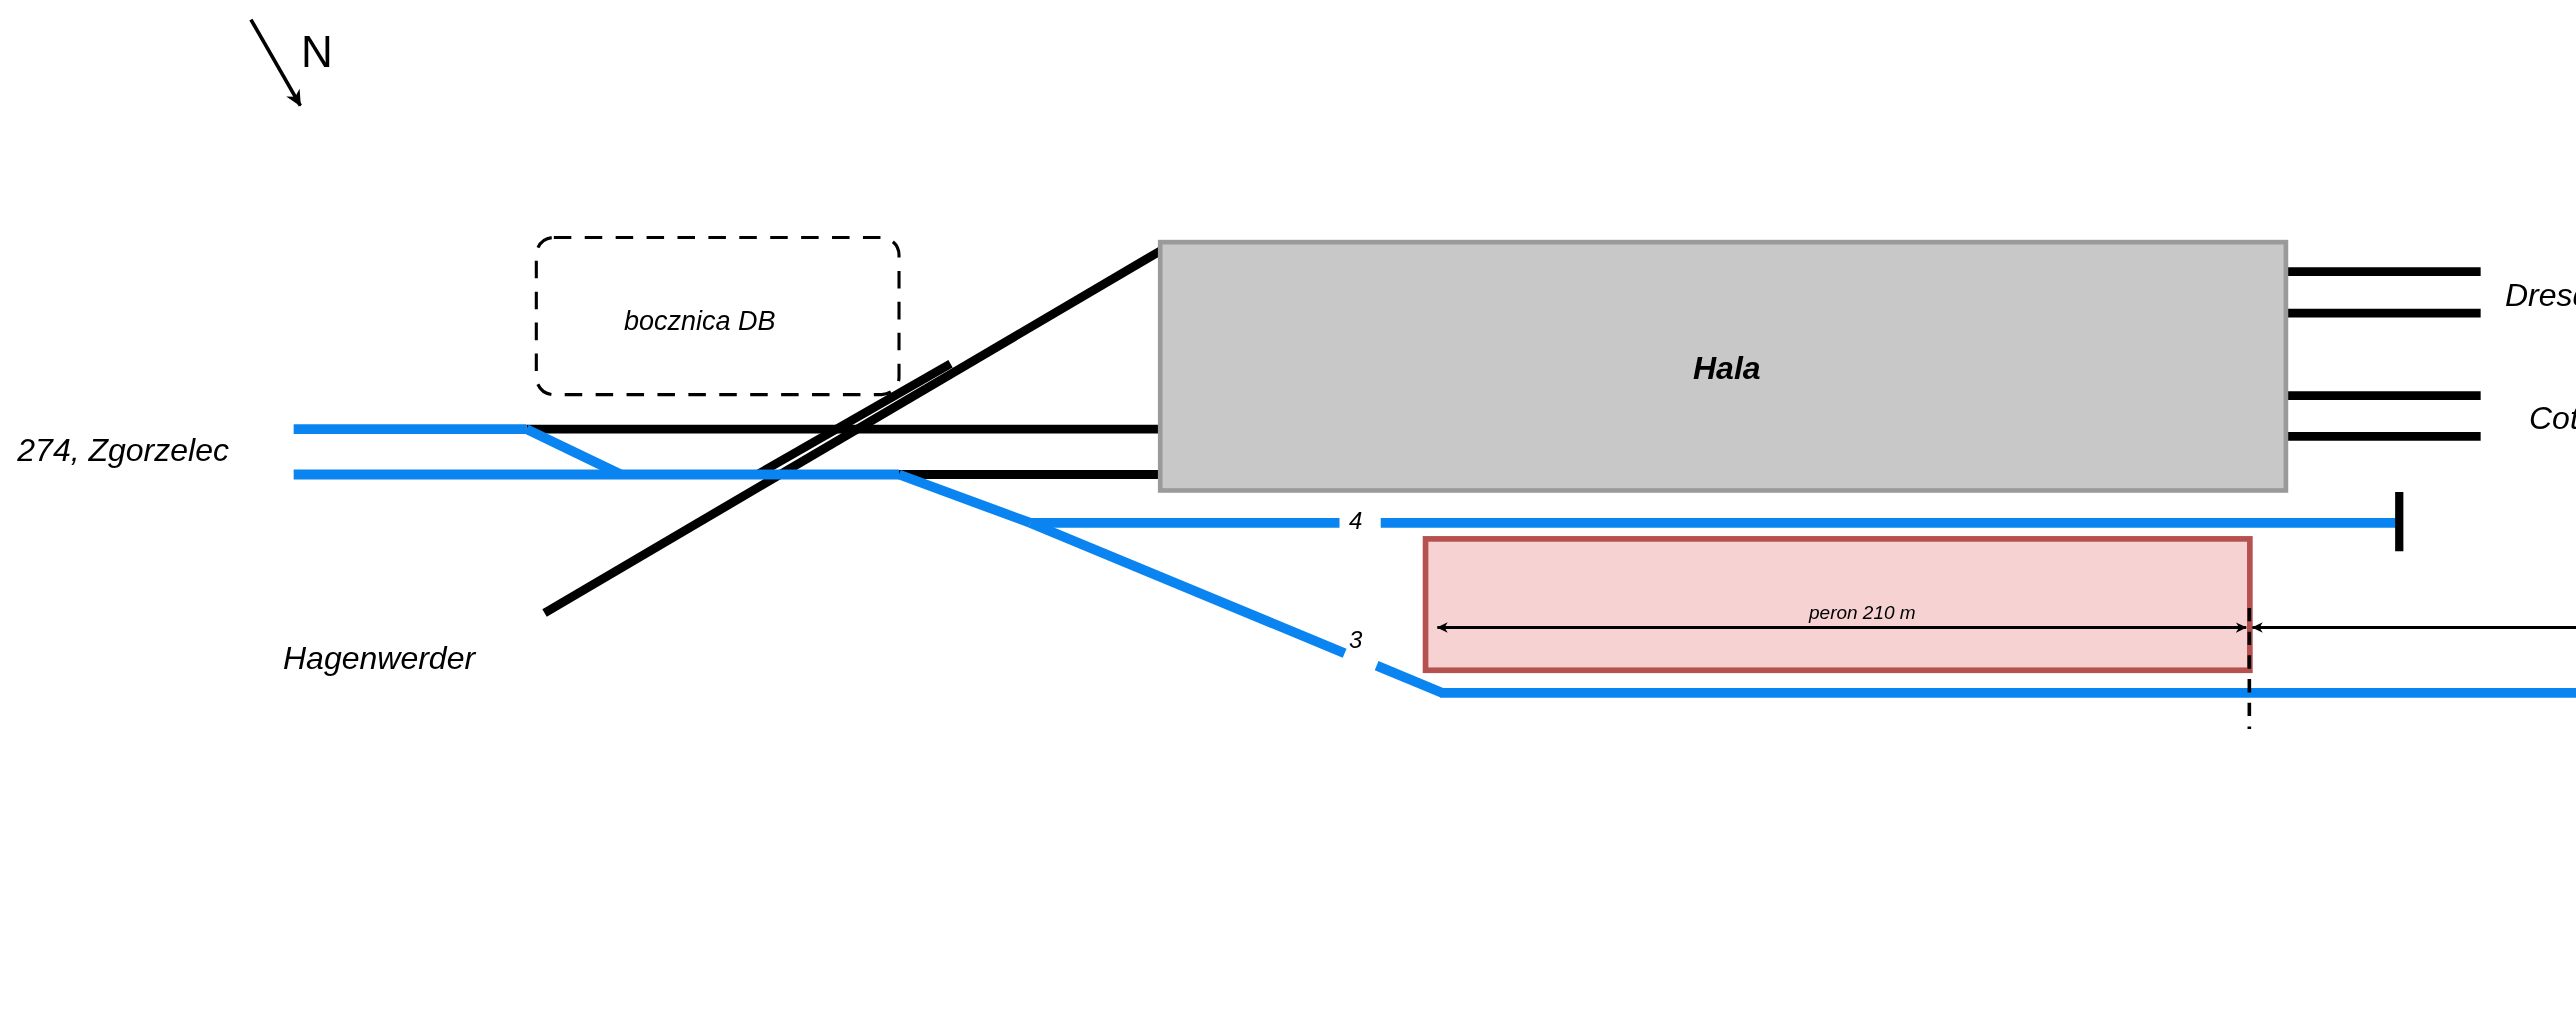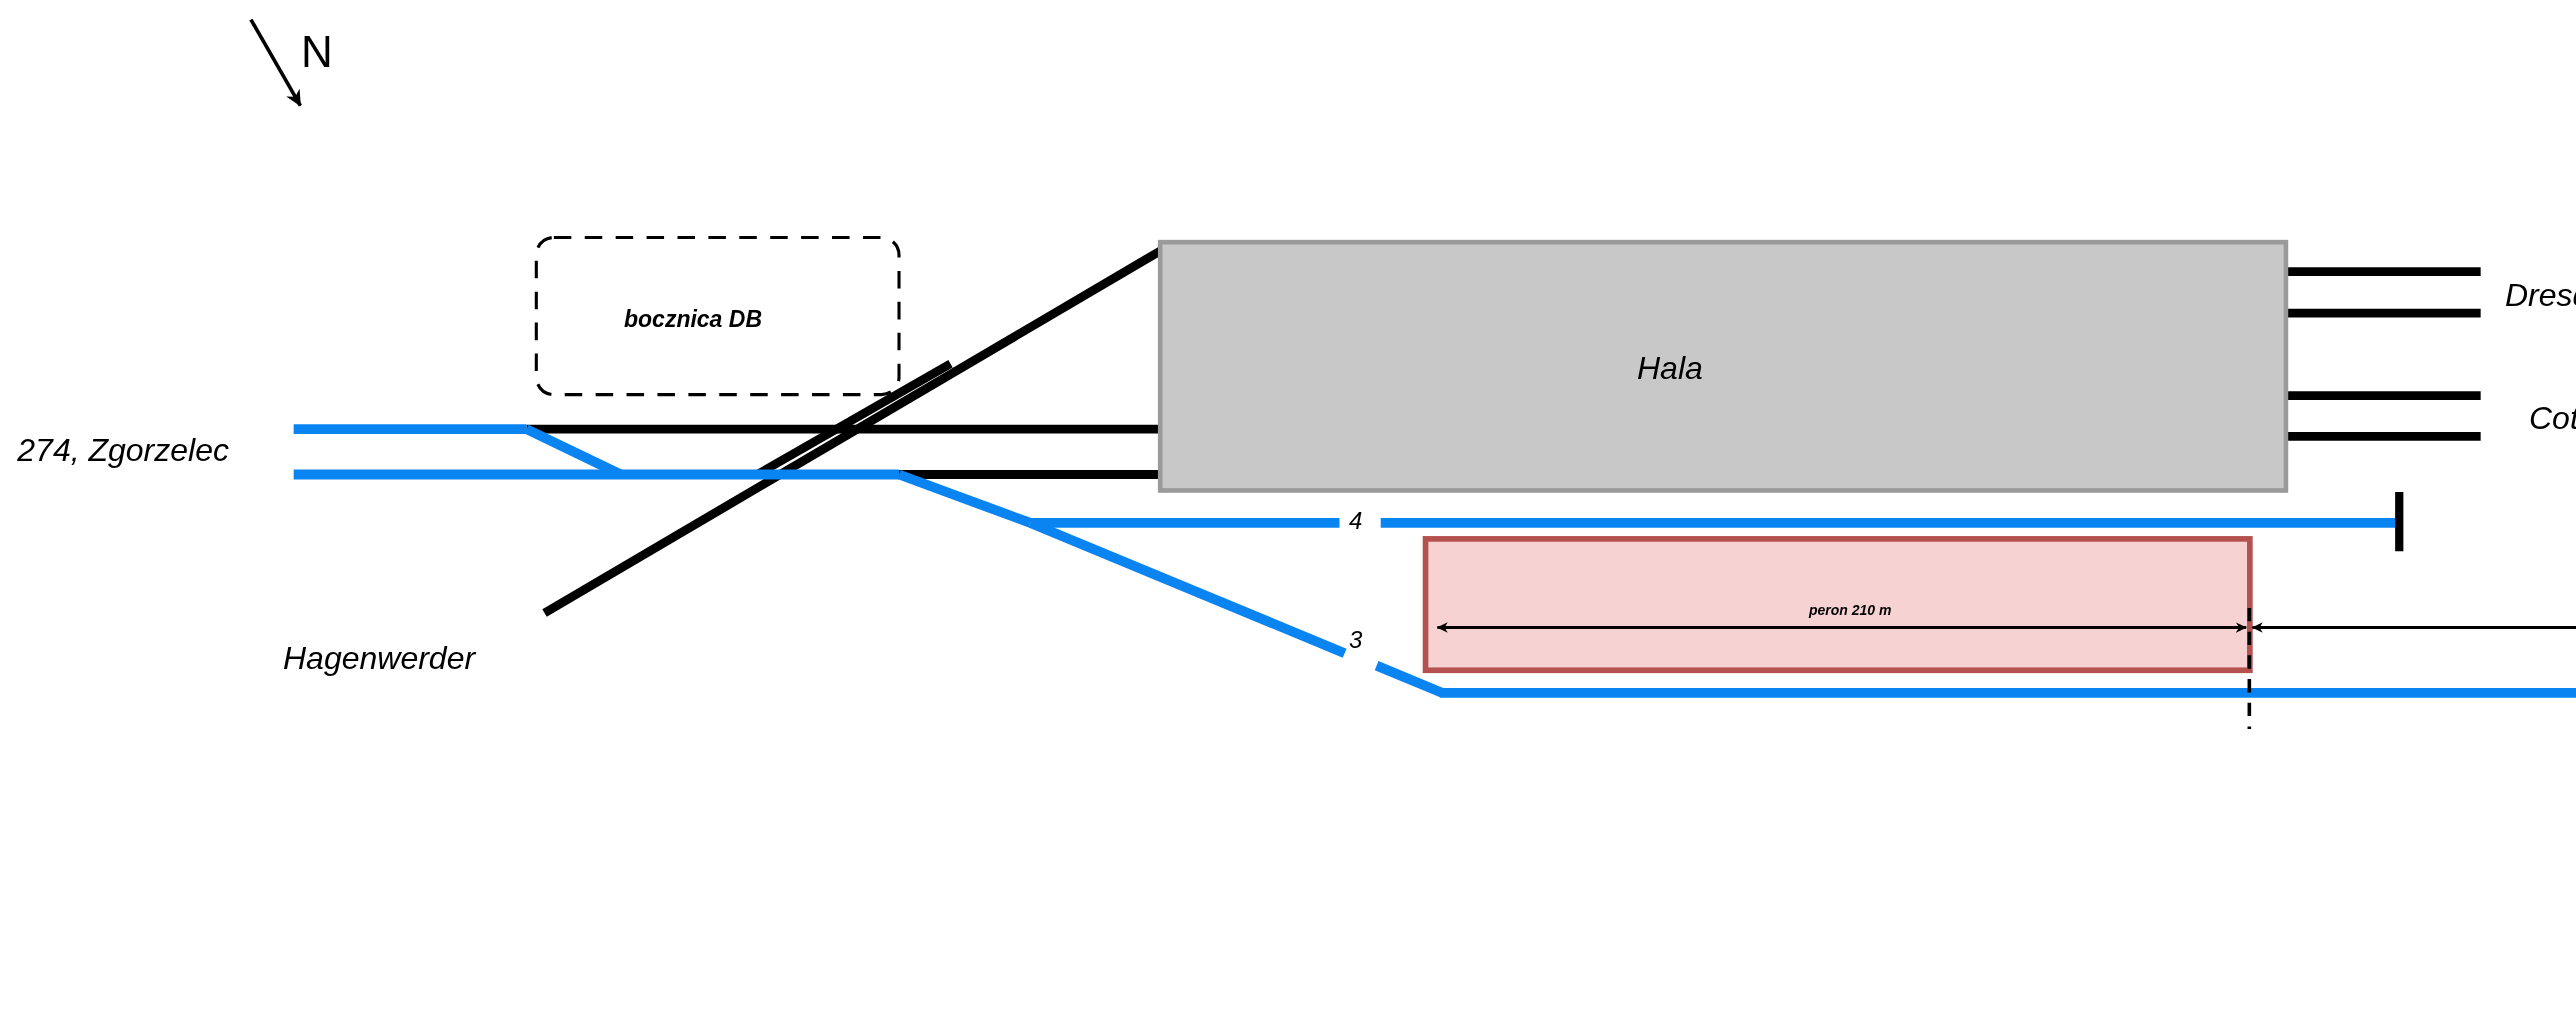--- a/index.html
+++ b/index.html
@@ -9,22 +9,22 @@
   }
   #stage{position:relative;width:3340px;height:1017px;background:#fff;}
   svg#diagram{position:absolute;left:0;top:0;width:3340px;height:1017px;display:block;}
   .lbl{
     position:absolute;
     font-family:"Liberation Sans","DejaVu Sans",sans-serif;
     color:#000;white-space:pre;
   }
   .ital{font-style:italic;}
   .big{font-size:32px;}
-  .mid{font-size:23px;font-weight:bold;}
-  .small{font-size:14px;font-weight:bold;}
+  .mid{font-size:27px;}
+  .small{font-size:19px;}
   .tracknum{font-size:24px;font-style:italic;}
   .north{font-size:44px;font-style:normal;}
   .footer-line{font-size:17.5px;text-align:center;}
 </style>
 </head>
 <body>
 
 <div id="stage">
 
   <svg id="diagram" viewBox="0 0 6483 1974">
@@ -103,21 +103,21 @@
   <div class="lbl big ital" style="left:9.3px;top:432px;margin-left:8px;">274, Zgorzelec</div>
 
   <div class="lbl big ital" style="left:283px;top:592px;margin-top:48px;">Hagenwerder</div>
 
   <div class="lbl big ital" style="left:2505px;top:277px;">Dresden Hbf</div>
 
   <div class="lbl big ital" style="left:2529px;top:400px;">Cottbus</div>
 
   <div class="lbl mid ital" style="left:624px;top:306px;">bocznica DB</div>
 
-  <div class="lbl big ital" style="left:1637px;top:350px;">Hala</div>
+  <div class="lbl big ital" style="left:1693px;top:350px;font-weight:bold;">Hala</div>
 
   <div class="lbl tracknum" style="left:1349px;top:507px;">4</div>
 
   <div class="lbl tracknum" style="left:1349px;top:626px;">3</div>
 
   <div class="lbl small ital" style="left:1809px;top:602px;">peron 210 m</div>
 
   <div style="position:absolute;left:2550px;top:845px;width:443px;">
     <div class="footer-line" style="margin-bottom:15.5px;">Na podstawie:</div>
     <div class="footer-line" style="margin-bottom:15.5px;">Genehmigungsplanung</div>

